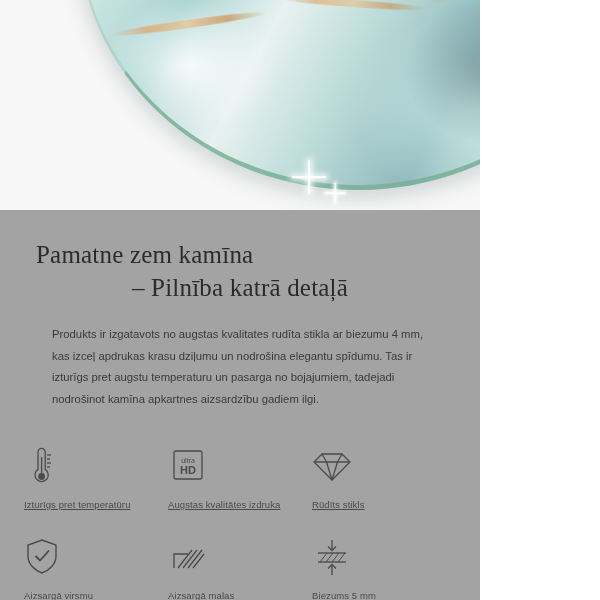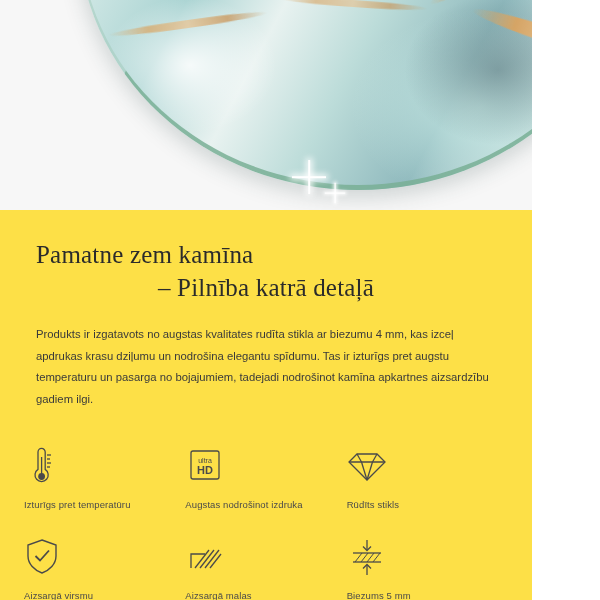--- a/index.html
+++ b/index.html
@@ -8,23 +8,23 @@
   }
   body {
     width: 600px;
     height: 600px;
     background: #ffffff;
     font-family: "Liberation Sans", sans-serif;
     overflow: hidden;
   }
   .page {
     position: relative;
-    width: 532px;
+    width: 480px;
     height: 600px;
-    background: #fde047;
+    background: #a3a3a3;
     overflow: hidden;
   }
 
   
   .hero {
     position: relative;
     width: 600px;
     height: 210px;
     overflow: hidden;
     background: #f7f7f7;
@@ -108,21 +108,21 @@
     color: #2b2b2b;
     font-weight: 400;
     letter-spacing: 0.2px;
     margin: 0 0 20px 0;
   }
   .headline .line2 { display: block; text-align: center; }
   .paragraph {
     font-size: 11.3px;
     line-height: 1.92;
     color: #3a3a3a;
-    margin: 0;
+    margin: 16px;
     max-width: 540px;
   }
 
   
   .features {
     margin-top: 34px;
     display: grid;
     grid-template-columns: repeat(3, 1fr);
     row-gap: 26px;
     padding: 0 24px;
@@ -138,20 +138,21 @@
     display: flex;
     align-items: center;
     justify-content: center;
     margin-bottom: 12px;
   }
   .feature-label {
     font-size: 9.5px;
     color: #4a4a4a;
     text-align: center;
     letter-spacing: 0.1px;
+    text-decoration: underline;
   }
   svg { display: block; }
 </style>
 </head>
 <body>
 
 <div class="page">
 
   <div class="hero">
     <div class="glass-panel">
@@ -196,21 +197,21 @@
     </div>
 
     <div class="feature">
       <div class="feature-icon">
         <svg width="40" height="38" viewBox="0 0 40 38">
           <rect x="6" y="4" width="28" height="28" rx="2" fill="none" stroke="#4a4a4a" stroke-width="1.3"></rect>
           <text x="20" y="16" font-family="Liberation Sans, sans-serif" font-size="7" fill="#4a4a4a" text-anchor="middle">ultra</text>
           <text x="20" y="27" font-family="Liberation Sans, sans-serif" font-size="11" font-weight="bold" fill="#4a4a4a" text-anchor="middle">HD</text>
         </svg>
       </div>
-      <div class="feature-label">Augstas nodrošinot izdruka</div>
+      <div class="feature-label">Augstas kvalitātes izdruka</div>
     </div>
 
     <div class="feature">
       <div class="feature-icon">
         <svg width="40" height="36" viewBox="0 0 40 36" fill="none" stroke="#4a4a4a" stroke-width="1.3">
           <path d="M10 6 H30 L38 14 L20 32 L2 14 Z"></path>
           <line x1="2" y1="14" x2="38" y2="14"></line>
           <line x1="10" y1="6" x2="14.5" y2="14"></line>
           <line x1="30" y1="6" x2="25.5" y2="14"></line>
           <line x1="14.5" y1="14" x2="20" y2="32"></line>

